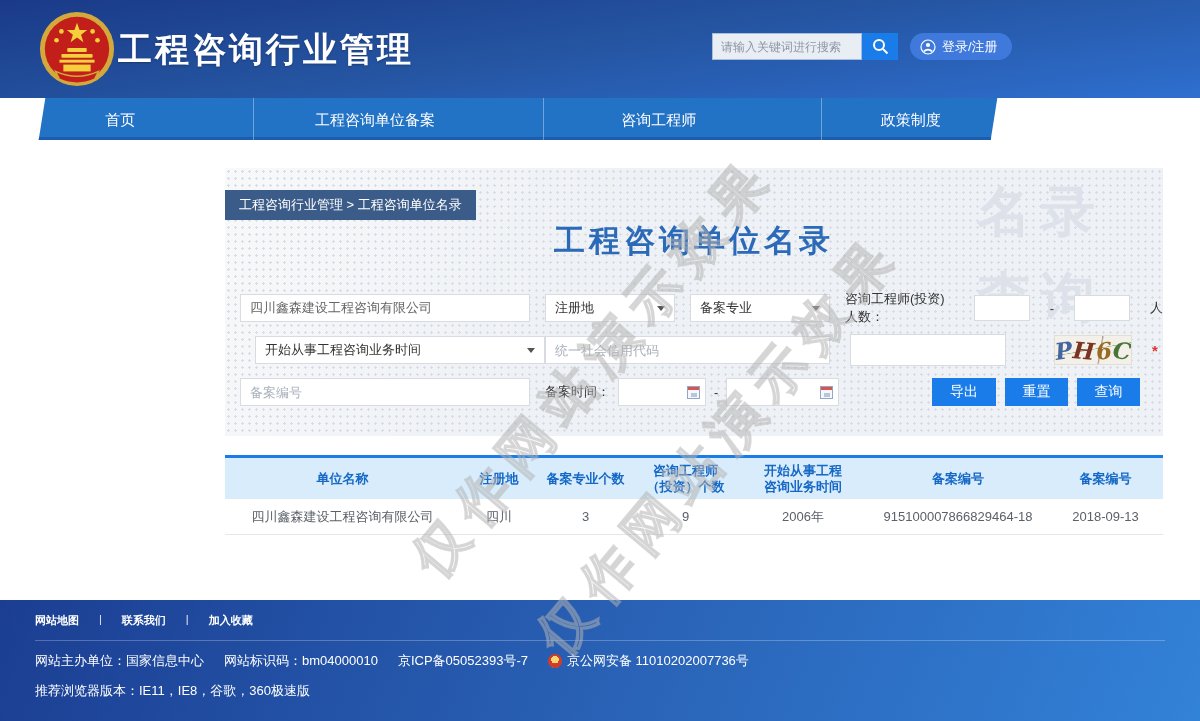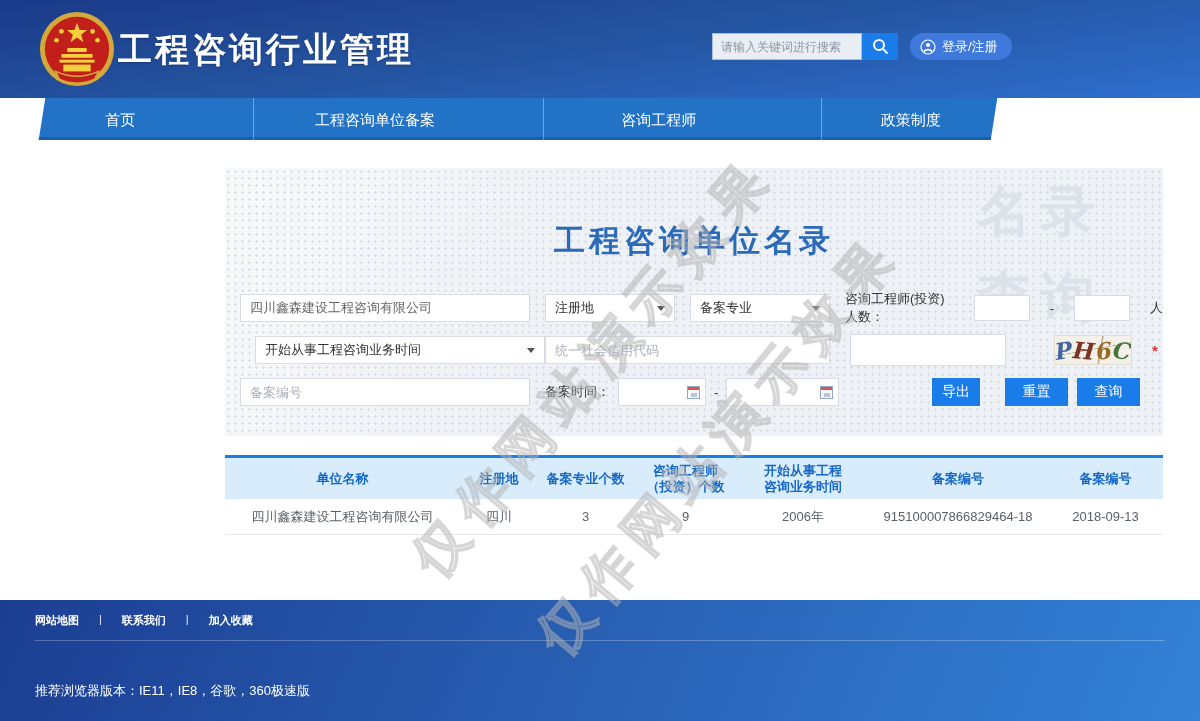--- a/index.html
+++ b/index.html
@@ -145,20 +145,21 @@
   <div class="nav">
     <div class="nav-item">首页</div>
     <div class="nav-item">工程咨询单位备案</div>
     <div class="nav-item">咨询工程师</div>
     <div class="nav-item">政策制度</div>
   </div>
 
   <div class="panel">
     <div class="bg-word">名录
 查询</div>
+    <div class="breadcrumb">工程咨询行业管理 &gt; 工程咨询单位名录</div>
     <div class="page-title">工程咨询单位名录</div>
 
     <div class="frow r1">
       <input class="tin" style="left: 15px; width: 290px;" value="四川鑫森建设工程咨询有限公司">
       <div class="tsel" style="left:320px;width:130px;">
         <span>注册地</span>
         <span class="caret"></span>
       </div>
       <div class="tsel" style="left:465px;width:140px;">
         <span>备案专业</span>
@@ -197,21 +198,21 @@
       <div class="inline-cluster" style="left:320px;top:0;gap:8px;">
         <span>备案时间：</span>
         <div class="date-box">
           <span class="cal"></span>
         </div>
         <span>-</span>
         <div class="date-box" style="width:113px;">
           <span class="cal"></span>
         </div>
       </div>
-      <button class="btn" style="left:707px;width:48px;font-family:Liberation Mono, monospace;">导出</button>
+      <button class="btn" style="left:707px;width:64px;font-family:Liberation Mono, monospace;">导出</button>
       <button class="btn" style="left:780px;width:63px;">重置</button>
       <button class="btn" style="left:852px;width:63px;">查询</button>
     </div>
   </div>
 
   <div class="results">
     <div class="thead">
       <div class="th c1">单位名称</div>
       <div class="th c2">注册地</div>
       <div class="th c3">备案专业个数</div>
@@ -235,20 +236,29 @@
 
   <div class="footer">
     <div class="flinks">
       <span>网站地图</span>
       <span class="sep">|</span>
       <span>联系我们</span>
       <span class="sep">|</span>
       <span>加入收藏</span>
     </div>
     <div class="fdivider"></div>
+    <div class="fline f1">
+      <span>网站主办单位：国家信息中心</span>
+      <span>网站标识码：bm04000010</span>
+      <span>京ICP备05052393号-7</span>
+      <span style="margin-right:0;display:flex;align-items:center;">
+        <i class="police-ico"></i>
+        <span style="margin:0;">京公网安备 11010202007736号</span>
+      </span>
+    </div>
     <div class="fline f2">
       <span>推荐浏览器版本：IE11，IE8，谷歌，360极速版</span>
     </div>
 
   </div>
 
   <div class="wm wm1">仅作网站演示效果</div>
   <div class="wm wm2">仅作网站演示效果</div>
 
 </div>

